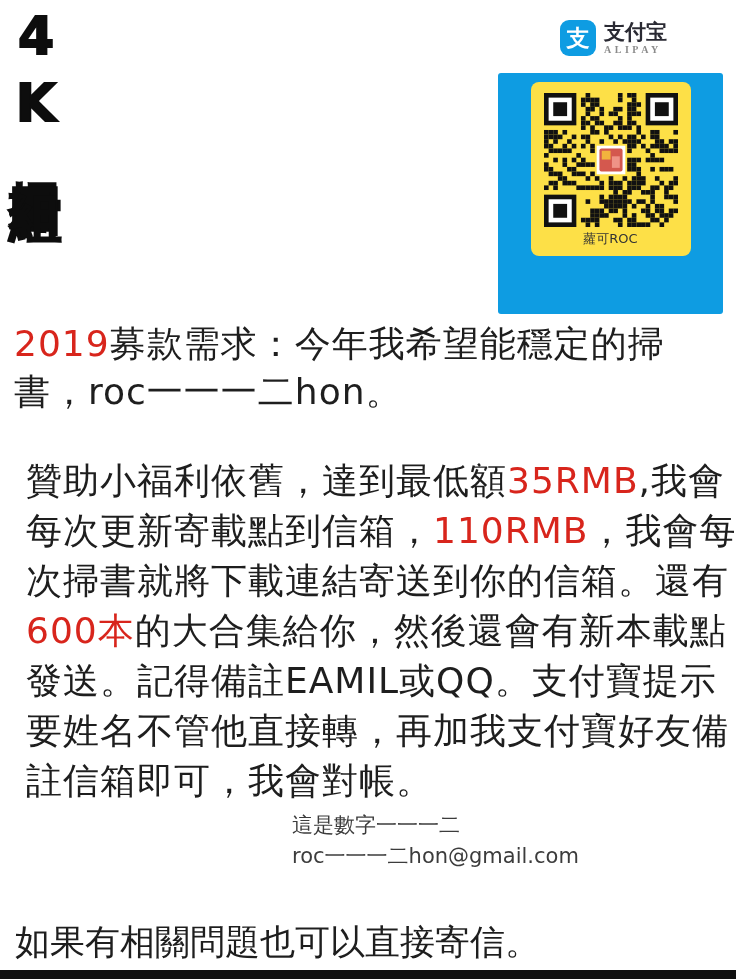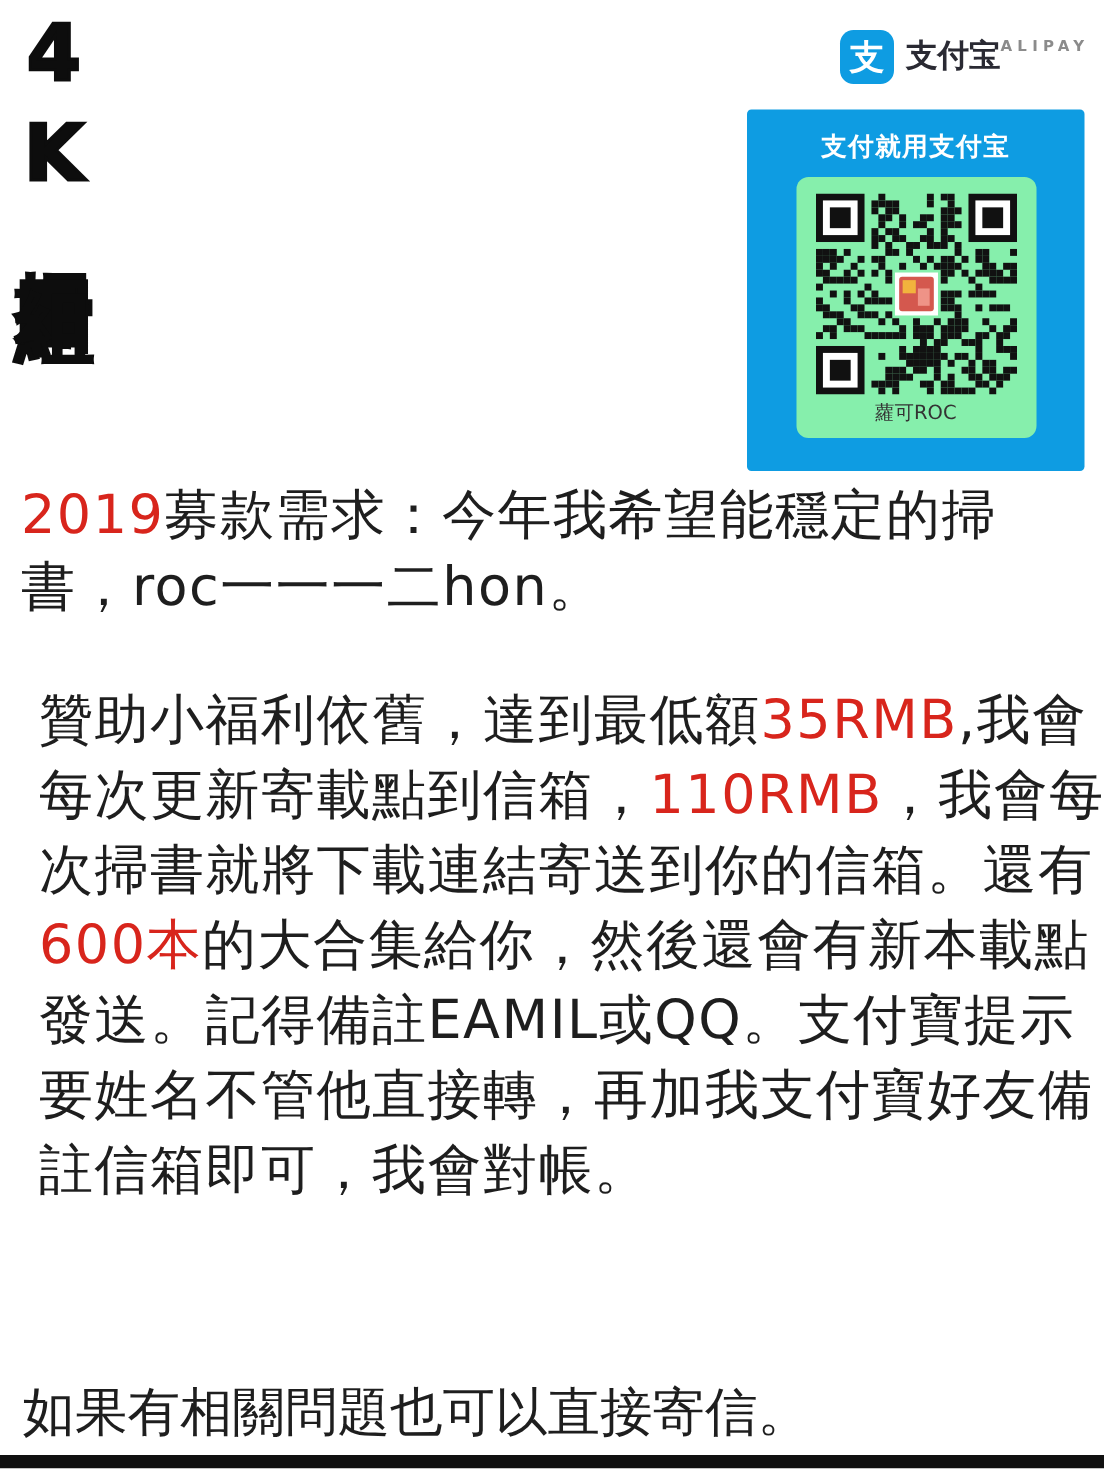--- a/index.html
+++ b/index.html
@@ -19,33 +19,33 @@
     color:#0d0d0d;-webkit-text-stroke:2px #0d0d0d;
   }
 
   
   .brand{position:absolute;left:560px;top:20px;display:flex;align-items:center;}
   .brand-square{
     width:36px;height:36px;border-radius:9px;background:var(--brand-blue);
     display:flex;align-items:center;justify-content:center;
     color:#fff;font-size:23px;font-weight:700;
   }
-  .brand-text{margin-left:8px;display:flex;}
+  .brand-text{margin-left:8px;display:flex;flex-direction:column;}
   .brand-cn{font-size:21px;font-weight:700;color:#2a2a33;line-height:1.1;}
-  .brand-en{font-size:10px;letter-spacing:3.5px;color:#8b8b8b;font-weight:600;}
+  .brand-en{font-size:10px;letter-spacing:3.5px;color:#8b8b8b;font-weight:600;font-family:Liberation Serif, serif;}
 
   
   .qr-card{
     position:absolute;left:498px;top:73px;width:225px;height:241px;
     background:var(--brand-blue);border-radius:3px;
     display:flex;flex-direction:column;align-items:center;
   }
   .qr-headline{margin-top:13px;color:#fff;font-size:17px;font-weight:700;letter-spacing:1px;}
   .qr-panel{
-    margin-top:9px;width:160px;height:174px;background:#86efac;border-radius:8px;
+    margin-top:9px;width:160px;height:174px;background:#fde047;border-radius:8px;
     display:flex;flex-direction:column;align-items:center;
   }
   .qr-svg{margin-top:11px;display:block;}
   .qr-name{margin-top:3px;font-size:13px;color:#333;}
 
   
   .hand{position:absolute;color:var(--ink);}
   .para1{left:14px;top:320px;width:712px;font-size:36px;line-height:48px;letter-spacing:1px;}
   .para2{left:26px;top:456px;width:714px;font-size:36px;line-height:50px;letter-spacing:1px;}
   .red{color:var(--accent-red);font-weight:400;}
@@ -65,21 +65,20 @@
 
   <div class="brand">
     <div class="brand-square">支</div>
     <div class="brand-text">
       <span class="brand-cn">支付宝</span>
       <span class="brand-en">ALIPAY</span>
     </div>
   </div>
 
   <div class="qr-card">
-    <div class="qr-headline">支付就用支付宝</div>
     <div class="qr-panel">
       <svg class="qr-svg" width="134" height="134" viewBox="0 0 134 134" xmlns="http://www.w3.org/2000/svg">
           <g fill="#111">
             <rect x="41.59" y="0.00" width="4.62" height="4.62"></rect>
             <rect x="73.93" y="0.00" width="4.62" height="4.62"></rect>
             <rect x="83.17" y="0.00" width="4.62" height="4.62"></rect>
             <rect x="87.79" y="0.00" width="4.62" height="4.62"></rect>
             <rect x="36.97" y="4.62" width="4.62" height="4.62"></rect>
             <rect x="41.59" y="4.62" width="4.62" height="4.62"></rect>
             <rect x="46.21" y="4.62" width="4.62" height="4.62"></rect>
@@ -374,19 +373,23 @@
           <rect x="67.92413793103448" y="63.30344827586207" width="7.855172413793103" height="11.551724137931034" fill="#ef9387"></rect>
         </svg>
       <div class="qr-name">蘿可ROC</div>
     </div>
   </div>
 
   <div class="hand para1"><span class="red">2019</span><span>募款需求：今年我希望能穩定的掃書，roc一一一二hon。</span></div>
 
   <div class="hand para2"><span>贊助小福利依舊，達到最低額</span><span class="red">35RMB</span><span>,我會每次更新寄載點到信箱，</span><span class="red">110RMB</span><span>，我會每次掃書就將下載連結寄送到你的信箱。還有</span><span class="red">600本</span><span>的大合集給你，然後還會有新本載點發送。記得備註EAMIL或QQ。支付寶提示要姓名不管他直接轉，再加我支付寶好友備註信箱即可，我會對帳。</span></div>
 
+  <div class="hand note">
+    <div>這是數字一一一二</div>
+    <div>roc一一一二hon@gmail.com</div>
+  </div>
 
 
   <div class="hand contact-line">如果有相關問題也可以直接寄信。</div>
 
   <div class="bottom-bar"></div>
 
 </div>
 
 </body></html>

